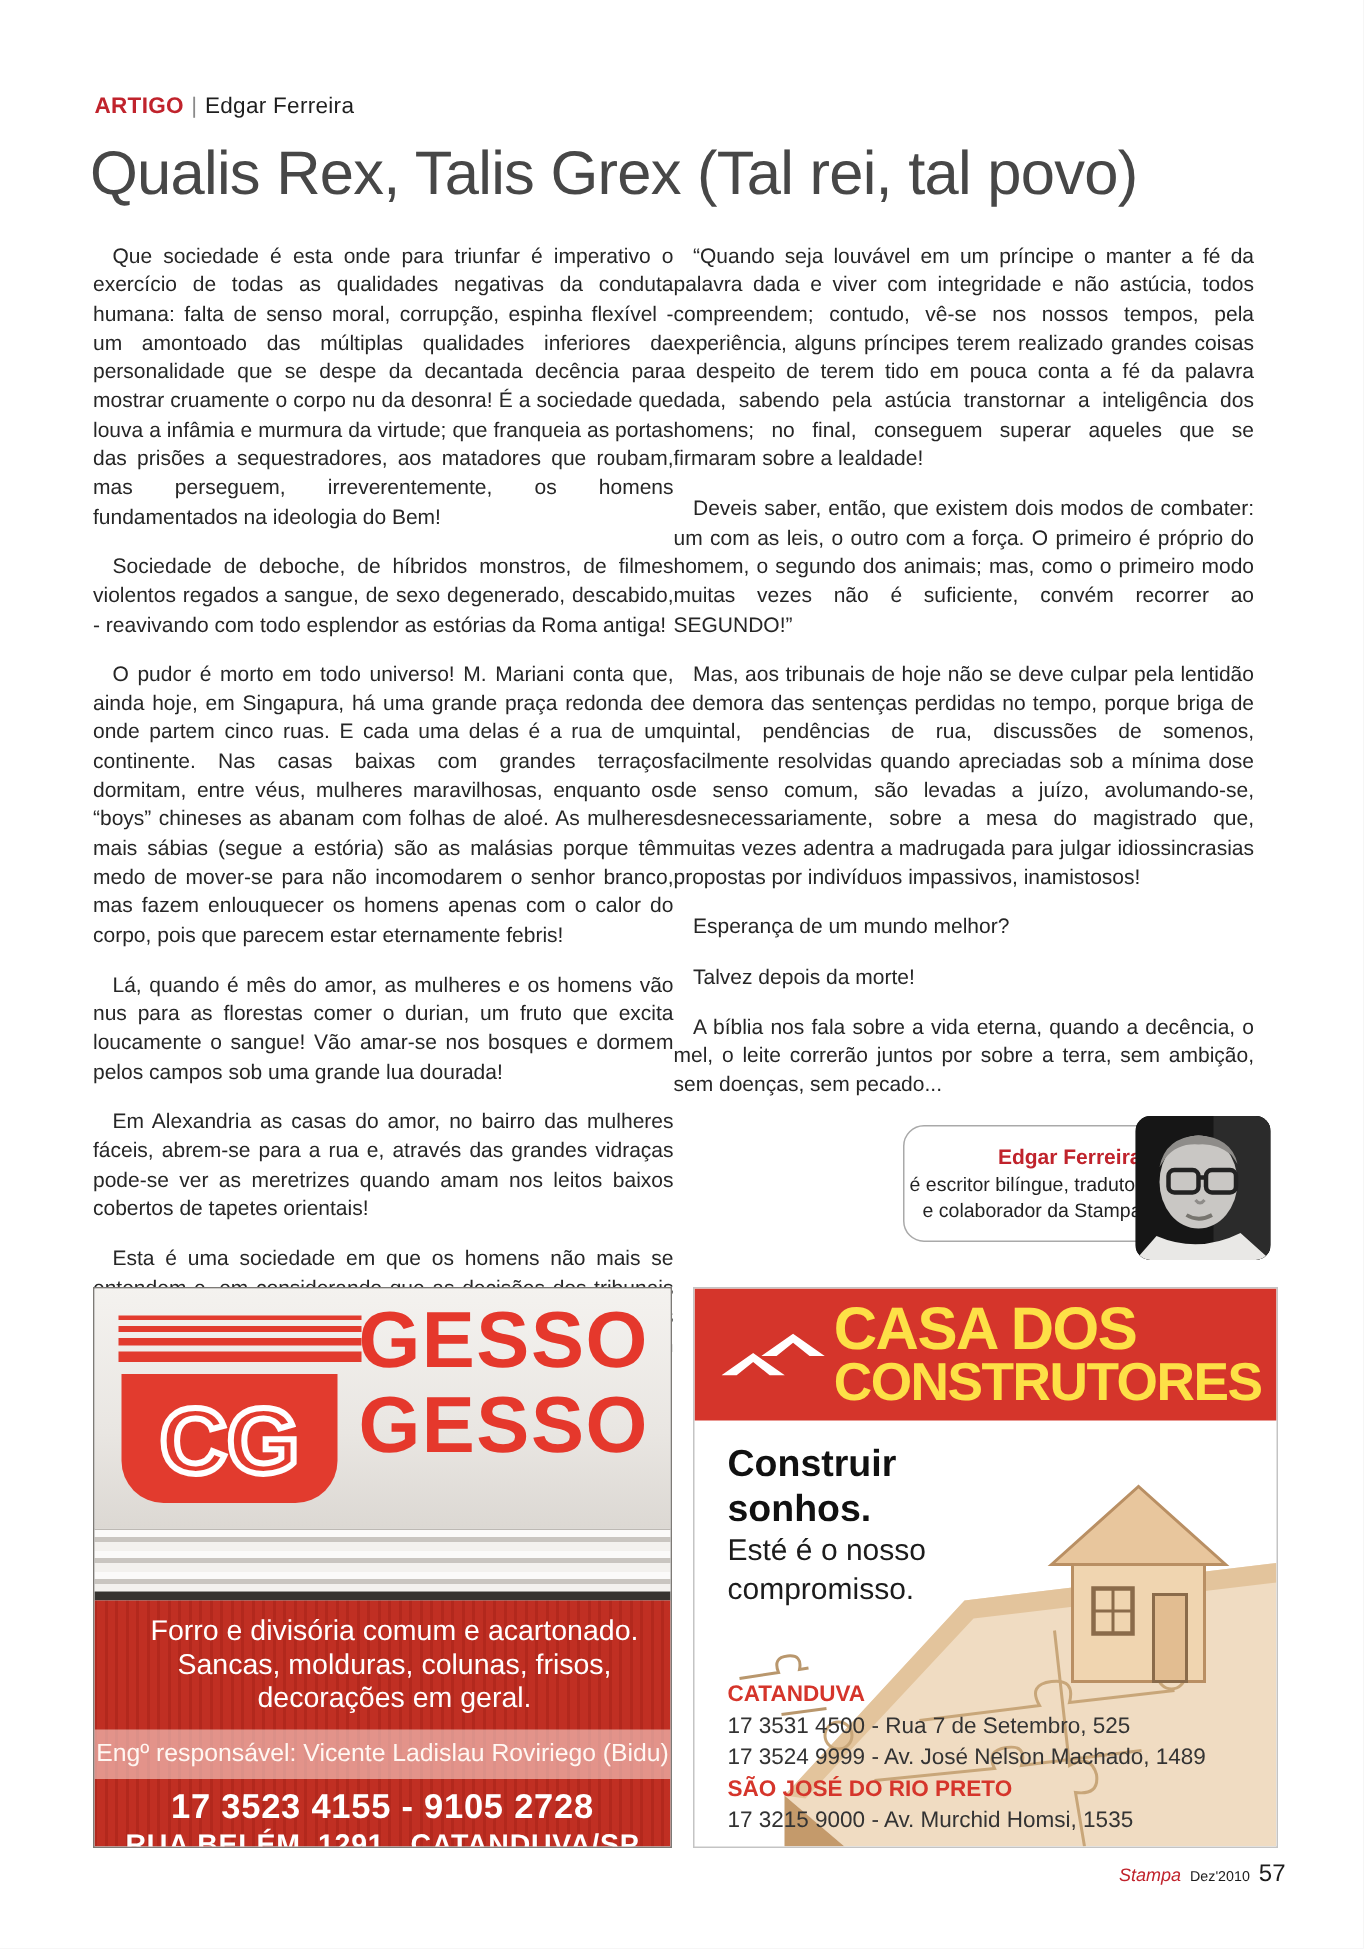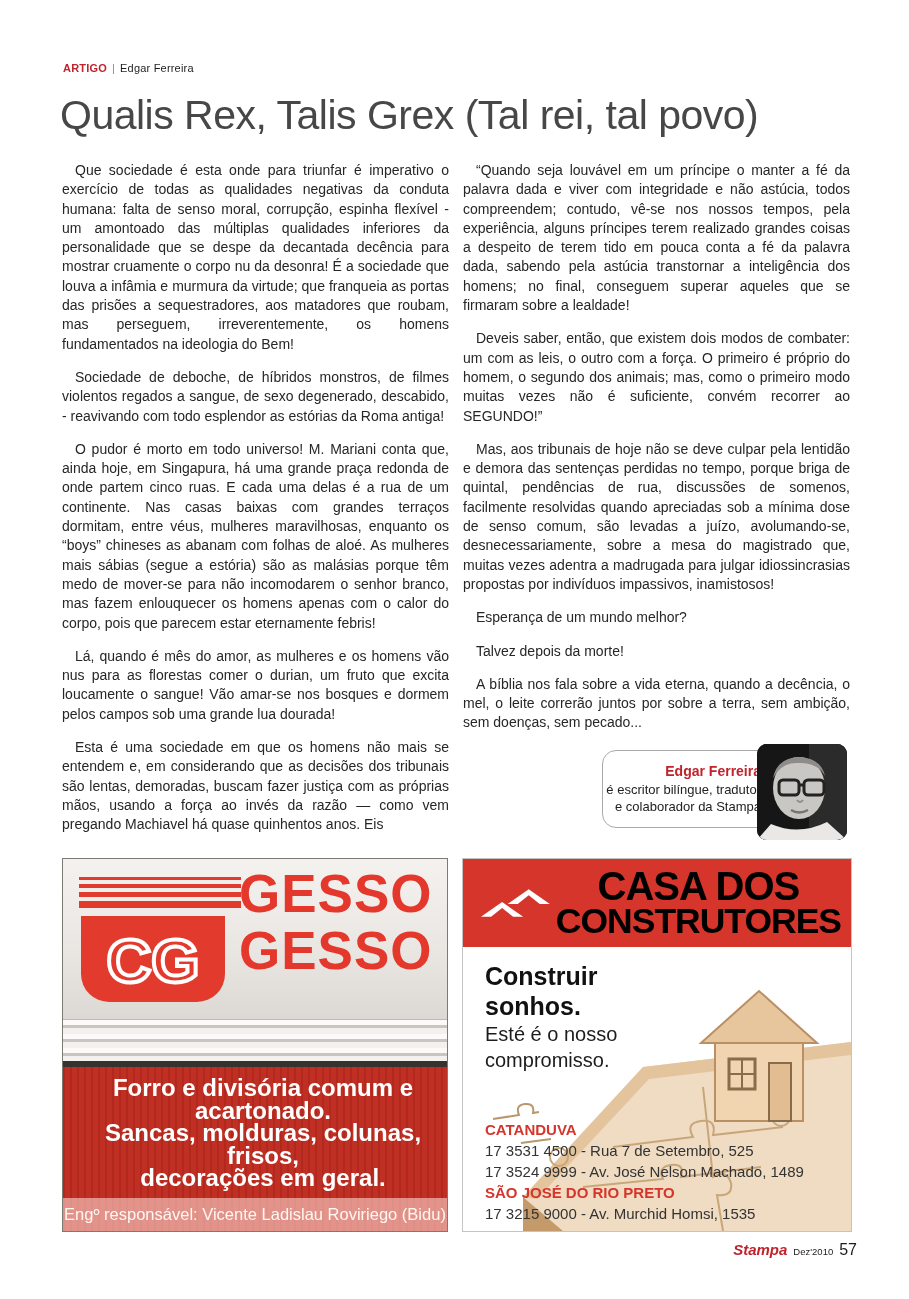--- a/index.html
+++ b/index.html
@@ -4,31 +4,31 @@
 <style>
   * { margin:0; padding:0; box-sizing:border-box; }
   html,body { background:#ffffff; }
   body { font-family:"Liberation Sans", sans-serif; }
   .page {
     position:relative; width:909px; height:1299px; margin:0 auto;
     background:#ffffff; outline:1px solid #d9d9d9; overflow:hidden;
   }
 
   
-  .kicker { position:absolute; left:63px; top:62px; font-size:11px; letter-spacing:.2px; }
+  .kicker { position:absolute; left:63px; top:62px; font-size:15px; letter-spacing:.2px; }
   .kicker .cat { color:#c0232c; font-weight:bold; }
   .kicker .sep { color:#8a8a8a; font-weight:normal; padding:0 5px; }
   .kicker .who { color:#1e1e1e; }
   .headline {
     position:absolute; left:60px; top:92px; width:800px;
     font-size:41px; font-weight:normal; color:#474747; letter-spacing:-0.5px;
   }
 
   
-  .columns { position:absolute; left:62px; top:161px; width:788px; display:flex; gap:14px; }
+  .columns { position:absolute; left:62px; top:161px; width:788px; display:flex; }
   .col { width:387px; }
   .col p {
     font-size:14px; line-height:19.3px; color:#262626;
     text-align:justify; text-indent:13px; margin:0 0 14px 0;
   }
 
   
   .author-box {
     position:absolute; left:602px; top:750px; width:170px; height:78px;
     border:1px solid #a9a9a9; border-radius:14px; background:#fff;
@@ -63,73 +63,74 @@
     height:42px;
     background:repeating-linear-gradient(180deg,#fbfaf9 0 5px,#c9c5c0 5px 8px,#f3f1ee 8px 14px);
     border-top:1px solid #bdb9b4;
   }
   .molding-shadow { height:6px; background:#35322f; }
   .gesso-red {
     position:relative; height:164px; background:#bf2b1f;
     background-image:repeating-linear-gradient(90deg, rgba(0,0,0,0.07) 0 2px, rgba(255,255,255,0.02) 2px 7px);
     text-align:center; color:#fff;
   }
-  .gesso-red .head { font-size:24px; font-weight:bold; line-height:22.5px;padding-left:16px; }
+  .gesso-red .head { font-size:19px; font-weight:normal; line-height:22.5px;padding-left:16px; }
   .gesso-red .head-wrap { padding-top:10px; }
   .eng-band {
     margin-top:8px; background:rgba(255,230,224,0.55); padding:7px 0;
     font-size:16.5px; color:#fff7f2; font-weight:normal;
   }
   .gesso-phones { margin-top:5px; font-size:23px; font-weight:bold; letter-spacing:.5px; }
   .gesso-addr { font-size:19px; font-weight:bold; letter-spacing:.5px; margin-top:2px; }
 
   
   .ad-const {
     position:absolute; left:462px; top:858px; width:390px; height:374px;
     border:1px solid #c4c4c4; background:#fff; overflow:hidden;
   }
   .const-header {
     height:88px; background:#d5352b; display:flex; align-items:center;
     padding:6px 10px 6px 18px; gap:6px;
   }
-  .const-brand { flex:1; text-align:center; color:#000000; font-weight:bold; letter-spacing:-1px; line-height:0.95; }
+  .const-brand { flex:1; text-align:left; color:#fde047; font-weight:bold; letter-spacing:-1px; line-height:0.95; }
   .const-brand .b1 { font-size:40px; }
   .const-brand .b2 { font-size:35.5px; }
   .const-body { position:relative; height:284px; }
   .puzzle-art { position:absolute; right:0; top:0; width:388px; height:284px; z-index:0; }
   .tagline { position:absolute; left:22px; top:14px; z-index:1; }
   .tagline .big { font-size:25px; font-weight:bold; color:#111; line-height:30px; }
   .tagline .small { font-size:20px; color:#1c1c1c; line-height:26px; }
   .contacts { position:absolute; left:22px; top:172px; z-index:1; font-size:15px; line-height:21px; color:#333; }
   .contacts .city { color:#d5352b; font-weight:bold; }
   .contacts .site { font-weight:bold; color:#4a4a4a; margin-top:5px; font-size:15.5px; }
 
   
   .footer { position:absolute; top:1241px; right:52px; display:flex; align-items:baseline; gap:6px; }
-  .footer .mag { color:#c0232c; font-size:15px; font-weight:bold; font-style:italic; }
+  .footer .mag { color:#c0232c; font-size:12px; font-weight:normal; font-style:italic; }
   .footer .issue { color:#1c1c1c; font-size:9.5px; }
   .footer .pn { color:#1c1c1c; font-size:16px; }
 </style>
 </head>
 <body>
 
 <div class="page">
 
   <div class="kicker">
     <span class="cat">ARTIGO</span><span class="sep">|</span><span class="who">Edgar Ferreira</span>
   </div>
 
   <h1 class="headline">Qualis Rex, Talis Grex (Tal rei, tal povo)</h1>
 
   <div class="columns">
     <div class="col">
       <p>Que sociedade é esta onde para triunfar é imperativo o exercício de todas as qualidades negativas da conduta humana: falta de senso moral, corrupção, espinha flexível - um amontoado das múltiplas qualidades inferiores da personalidade que se despe da decantada decência para mostrar cruamente o corpo nu da desonra! É a sociedade que louva a infâmia e murmura da virtude; que franqueia as portas das prisões a sequestradores, aos matadores que roubam, mas perseguem, irreverentemente, os homens fundamentados na ideologia do Bem!</p>
       <p>Sociedade de deboche, de híbridos monstros, de filmes violentos regados a sangue, de sexo degenerado, descabido, - reavivando com todo esplendor as estórias da Roma antiga!</p>
       <p>O pudor é morto em todo universo! M. Mariani conta que, ainda hoje, em Singapura, há uma grande praça redonda de onde partem cinco ruas. E cada uma delas é a rua de um continente. Nas casas baixas com grandes terraços dormitam, entre véus, mulheres maravilhosas, enquanto os “boys” chineses as abanam com folhas de aloé. As mulheres mais sábias (segue a estória) são as malásias porque têm medo de mover-se para não incomodarem o senhor branco, mas fazem enlouquecer os homens apenas com o calor do corpo, pois que parecem estar eternamente febris!</p>
       <p>Lá, quando é mês do amor, as mulheres e os homens vão nus para as florestas comer o durian, um fruto que excita loucamente o sangue! Vão amar-se nos bosques e dormem pelos campos sob uma grande lua dourada!</p>
+      <p>Em Alexandria as casas do amor, no bairro das mulheres fáceis, abrem-se para a rua e, através das grandes vidraças pode-se ver as meretrizes quando amam nos leitos baixos cobertos de tapetes orientais!</p>
       <p>Esta é uma sociedade em que os homens não mais se entendem e, em considerando que as decisões dos tribunais são lentas, demoradas, buscam fazer justiça com as próprias mãos, usando a força ao invés da razão — como vem pregando Machiavel há quase quinhentos anos. Eis</p>
     </div>
     <div class="col">
       <p>“Quando seja louvável em um príncipe o manter a fé da palavra dada e viver com integridade e não astúcia, todos compreendem; contudo, vê-se nos nossos tempos, pela experiência, alguns príncipes terem realizado grandes coisas a despeito de terem tido em pouca conta a fé da palavra dada, sabendo pela astúcia transtornar a inteligência dos homens; no final, conseguem superar aqueles que se firmaram sobre a lealdade!</p>
       <p>Deveis saber, então, que existem dois modos de combater: um com as leis, o outro com a força. O primeiro é próprio do homem, o segundo dos animais; mas, como o primeiro modo muitas vezes não é suficiente, convém recorrer ao SEGUNDO!”</p>
       <p>Mas, aos tribunais de hoje não se deve culpar pela lentidão e demora das sentenças perdidas no tempo, porque briga de quintal, pendências de rua, discussões de somenos, facilmente resolvidas quando apreciadas sob a mínima dose de senso comum, são levadas a juízo, avolumando-se, desnecessariamente, sobre a mesa do magistrado que, muitas vezes adentra a madrugada para julgar idiossincrasias propostas por indivíduos impassivos, inamistosos!</p>
       <p>Esperança de um mundo melhor?</p>
       <p>Talvez depois da morte!</p>
       <p>A bíblia nos fala sobre a vida eterna, quando a decência, o mel, o leite correrão juntos por sobre a terra, sem ambição, sem doenças, sem pecado...</p>
     </div>

